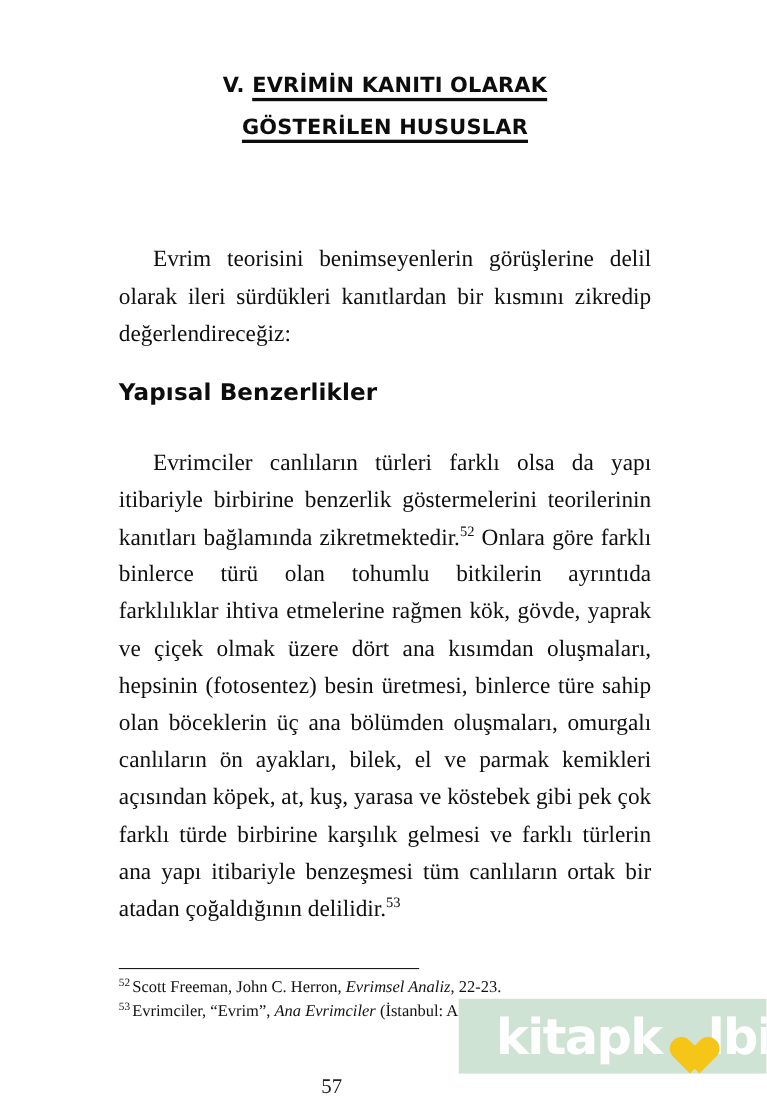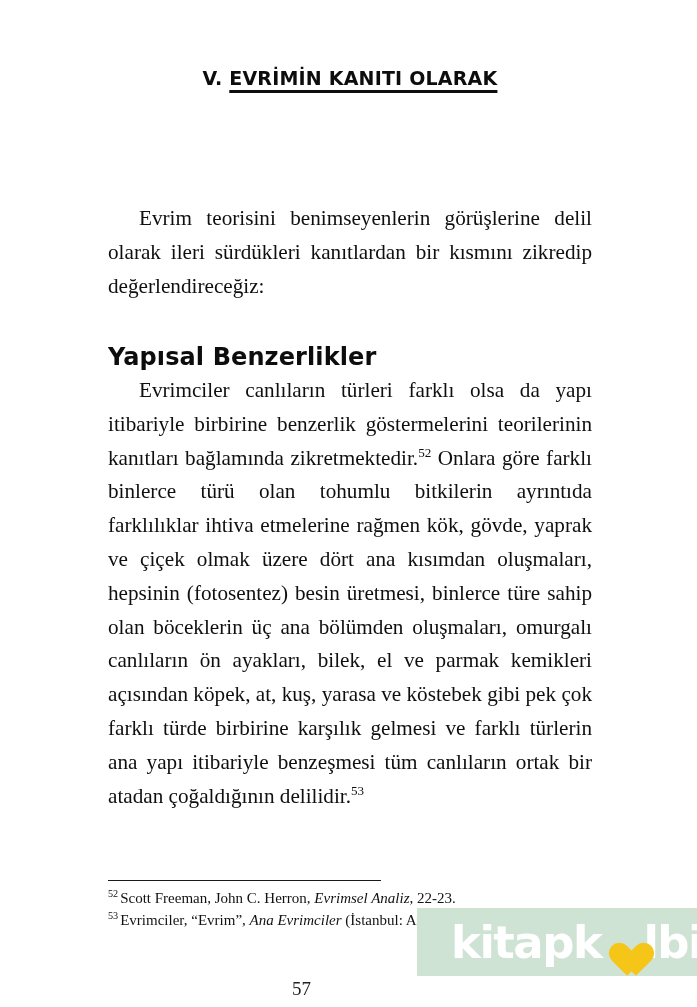--- a/index.html
+++ b/index.html
@@ -54,21 +54,21 @@
     font-size: 21.2px;
     line-height: 33.8px;
     hyphens: manual;
   }
   p.para.indented {
     text-indent: 31px;
   }
   .sub-heading {
     font-family: "DejaVu Sans", "Liberation Sans", sans-serif;
     font-weight: bold;
-    font-size: 24px;
+    font-size: 21px;
     line-height: 24px;
     color: #0d0d0e;
     letter-spacing: 0.1px;
   }
 
   sup.fn-ref {
     font-size: 0.62em;
     vertical-align: super;
     line-height: 0;
   }
@@ -182,31 +182,32 @@
     margin-bottom: 2px;
   }
 </style>
 </head>
 <body>
 
 <div class="page">
 
   <h1 class="chapter-heading">
     <span class="numeral">V.</span><span>&nbsp;</span><span class="title-underline">EVRİMİN KANITI OLARAK</span><br>
+    <span class="title-underline">GÖSTERİLEN HUSUSLAR</span>
   </h1>
 
-  <div class="body-block" style="top:202px;">
+  <div class="body-block" style="top:219px;">
     <p class="para indented">Evrim teorisini benimseyenlerin görüşlerine delil olarak ileri sürdükleri kanıtlardan bir kısmını zikredip değerlendireceğiz:</p>
   </div>
 
   <div class="body-block" style="top:345px;">
     <div class="sub-heading">Yapısal Benzerlikler</div>
   </div>
 
-  <div class="body-block" style="top:374px;">
+  <div class="body-block" style="top:404px;">
     <p class="para indented"><span>Evrimciler canlıların türleri farklı olsa da yapı itibariyle birbirine benzerlik göstermelerini teorilerinin kanıtları bağlamında zikretmektedir.</span><sup class="fn-ref">52</sup><span> Onlara göre farklı binlerce türü olan tohumlu bitkilerin ayrıntıda farklılıklar ihtiva etmelerine rağmen kök, gövde, yaprak ve çiçek olmak üzere dört ana kısımdan oluşmaları, hepsinin (fotosentez) besin üretmesi, binlerce türe sahip olan böceklerin üç ana bölümden oluşmaları, omurgalı canlıların ön ayakları, bilek, el ve parmak kemikleri açısından köpek, at, kuş, yarasa ve köstebek gibi pek çok farklı türde birbirine karşılık gelmesi ve farklı türlerin ana yapı itibariyle benzeşmesi tüm canlıların ortak bir atadan çoğaldığının delilidir.</span><sup class="fn-ref">53</sup></p>
   </div>
 
   <div class="footnote-area">
     <div class="footnote-rule"></div>
     <p class="footnote"><sup>52</sup><span>Scott Freeman, John C. Herron, </span><i>Evrimsel Analiz</i><span>, 22-23.</span></p>
     <p class="footnote"><sup>53</sup><span>Evrimciler, “Evrim”, </span><i>Ana Evrimciler</i><span> (İstanbul: Ana Yayıncılık, 1988), 8/395.</span></p>
   </div>
 
   <div class="watermark">

